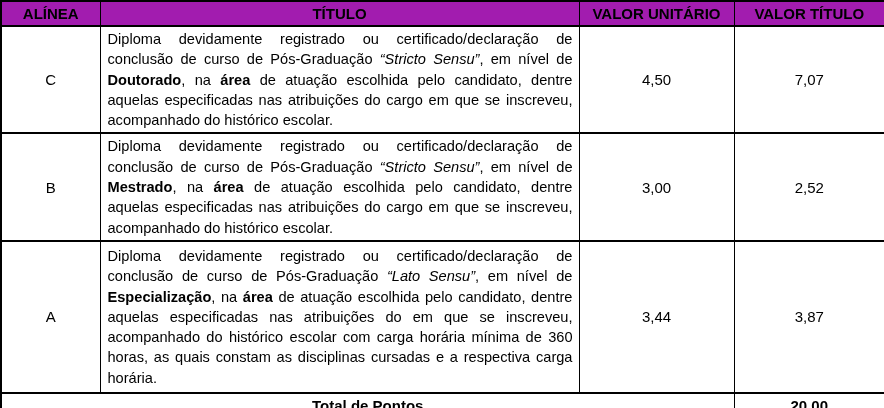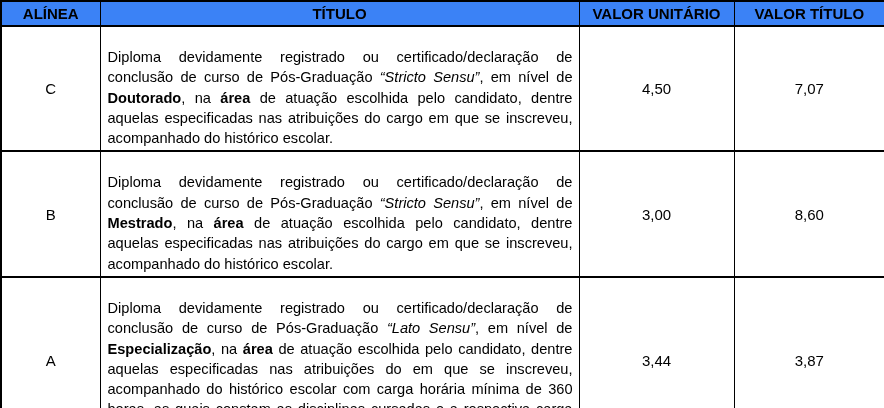--- a/index.html
+++ b/index.html
@@ -24,37 +24,37 @@
   .doc-table th, .doc-table td {
     border-left: 1px solid #000;
     border-right: 1px solid #000;
     border-top: 2px solid #000;
     border-bottom: 2px solid #000;
     overflow: hidden;
   }
   .doc-table { border: 2px solid #000; }
 
   .header-row th {
-    background: #3b82f6;
+    background: #a21caf;
     font-weight: bold;
     font-size: 15px;
     text-align: center;
     vertical-align: middle;
     height: 25px;
     padding: 2px 2px;
   }
   .alinea-cell, .valor-cell {
     text-align: center;
     vertical-align: middle;
     font-size: 15px;
   }
   .titulo-cell {
     text-align: justify;
     vertical-align: middle;
-    padding: 20px 6px 2px 7px;
+    padding: 2px 6px 2px 7px;
     line-height: 20.3px;
     font-size: 14.6px;
   }
   .row-c { height: 104px; }
   .row-b { height: 102px; }
   .row-a { height: 152px; }
   .total-row { height: 25px; }
   .total-row td {
     font-weight: bold;
     text-align: center;
@@ -86,21 +86,21 @@
     <tr class="row-c">
       <td class="alinea-cell">C</td>
       <td class="titulo-cell"><span>Diploma devidamente registrado ou certificado/declaração de conclusão de curso de Pós-Graduação </span><span style="font-style: italic;">“Stricto Sensu”</span><span>, em nível de </span><span style="font-weight: bold;">Doutorado</span><span>, na </span><span style="font-weight: bold;">área</span><span> de atuação escolhida pelo candidato, dentre aquelas especificadas nas atribuições do cargo em que se inscreveu, acompanhado do histórico escolar.</span></td>
       <td class="valor-cell">4,50</td>
       <td class="valor-cell">7,07</td>
     </tr>
     <tr class="row-b">
       <td class="alinea-cell">B</td>
       <td class="titulo-cell"><span>Diploma devidamente registrado ou certificado/declaração de conclusão de curso de Pós-Graduação </span><span style="font-style: italic;">“Stricto Sensu”</span><span>, em nível de </span><span style="font-weight: bold;">Mestrado</span><span>, na </span><span style="font-weight: bold;">área</span><span> de atuação escolhida pelo candidato, dentre aquelas especificadas nas atribuições do cargo em que se inscreveu, acompanhado do histórico escolar.</span></td>
       <td class="valor-cell">3,00</td>
-      <td class="valor-cell">8,60</td>
+      <td class="valor-cell">2,52</td>
     </tr>
     <tr class="row-a">
       <td class="alinea-cell">A</td>
       <td class="titulo-cell"><span>Diploma devidamente registrado ou certificado/declaração de conclusão de curso de Pós-Graduação </span><span style="font-style: italic;">“Lato Sensu”</span><span>, em nível de </span><span style="font-weight: bold;">Especialização</span><span>, na </span><span style="font-weight: bold;">área</span><span> de atuação escolhida pelo candidato, dentre aquelas especificadas nas atribuições do em que se inscreveu, acompanhado do histórico escolar com carga horária mínima de 360 horas, as quais constam as disciplinas cursadas e a respectiva carga horária.</span></td>
       <td class="valor-cell">3,44</td>
       <td class="valor-cell">3,87</td>
     </tr>
     <tr class="total-row">
       <td colspan="3">Total de Pontos</td>
       <td>20,00</td>

